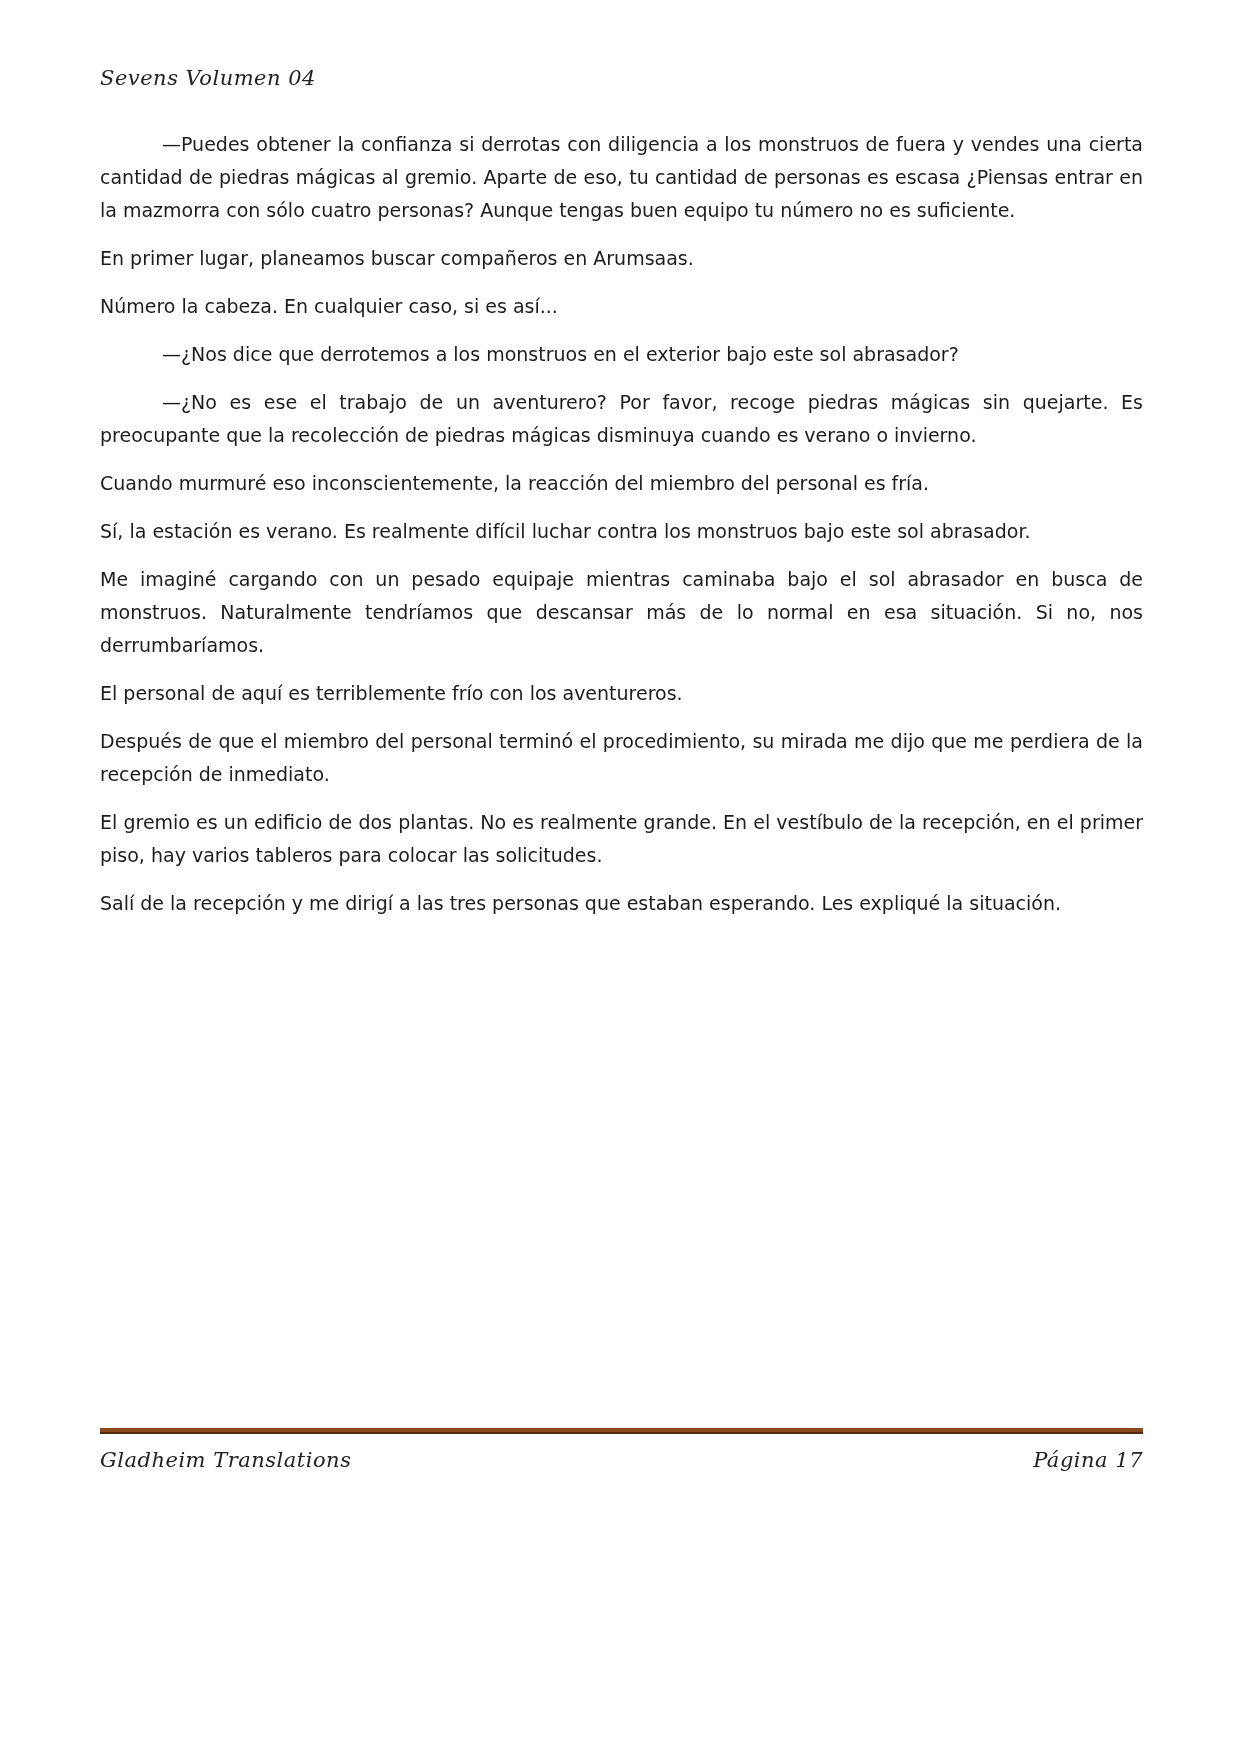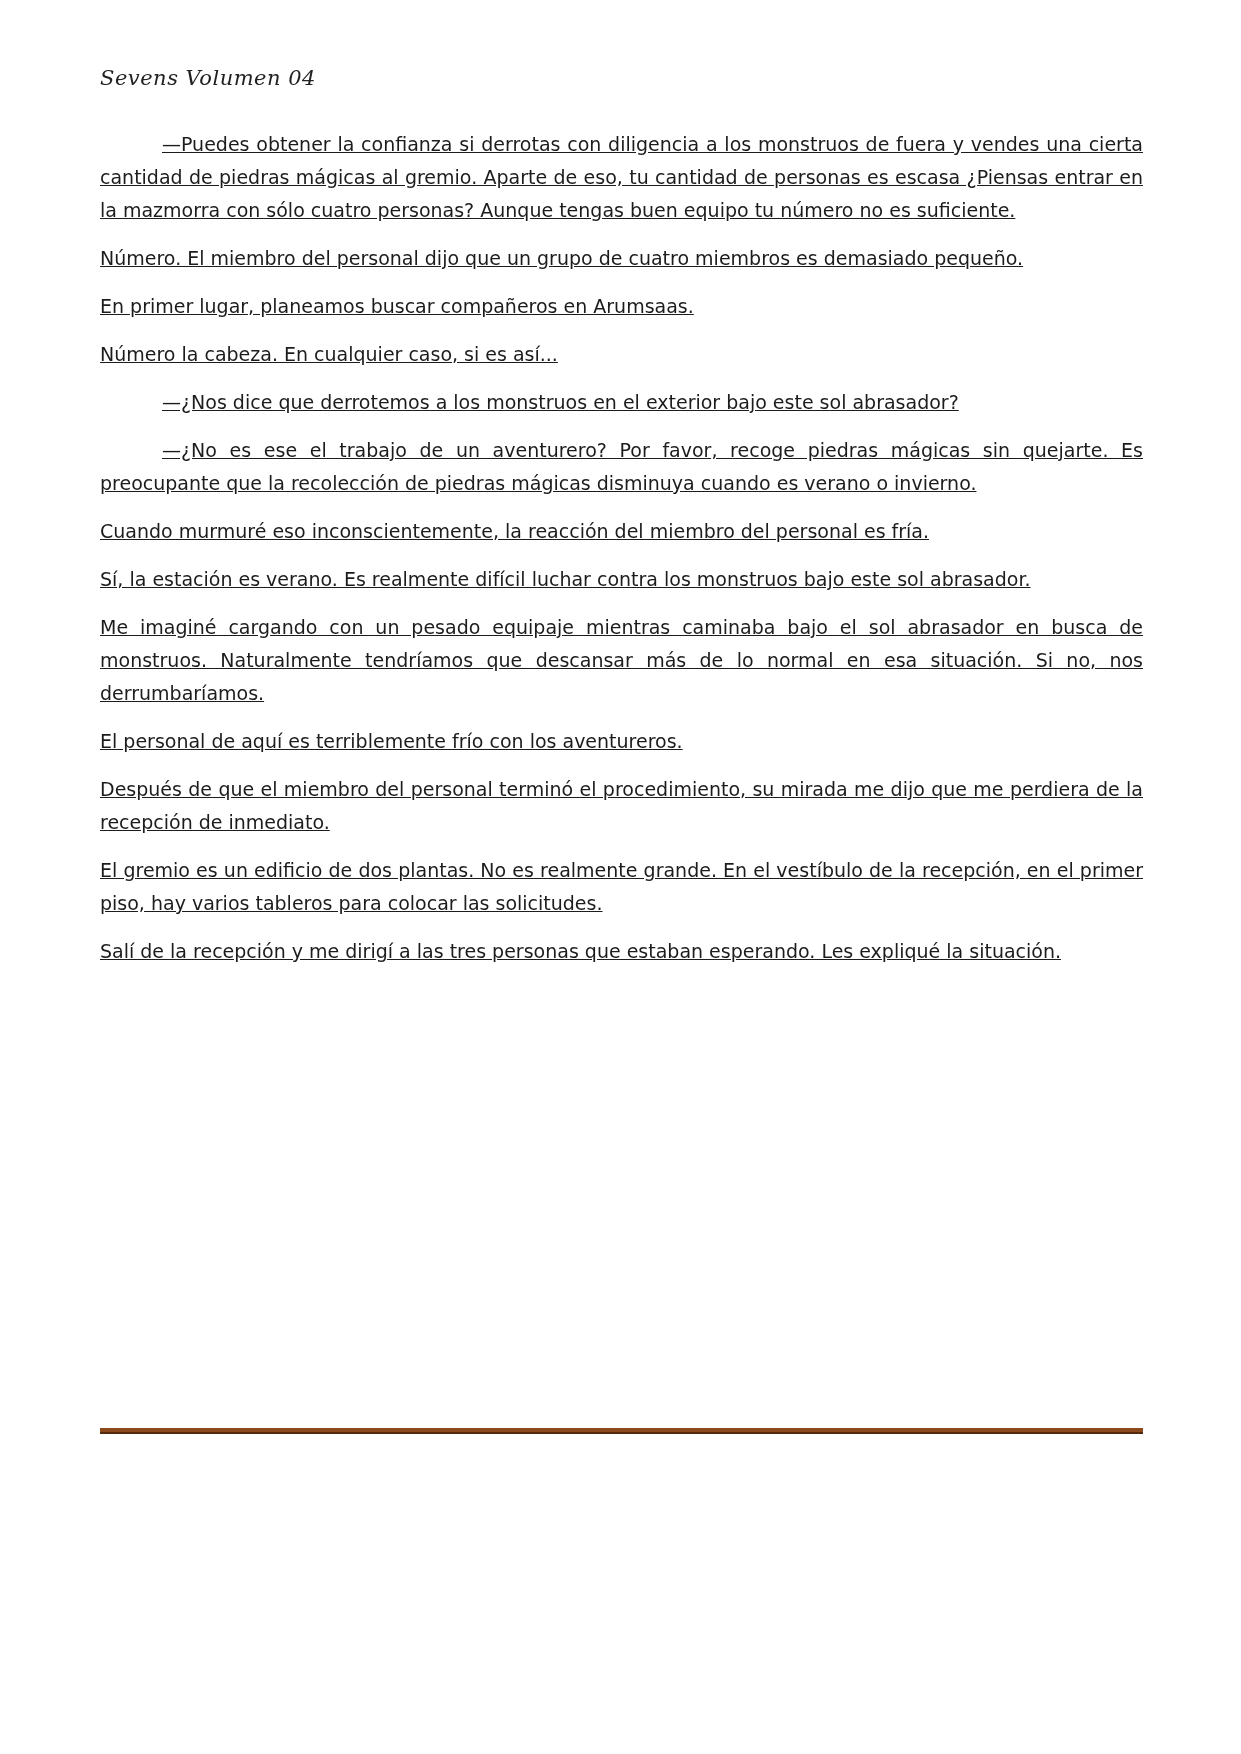--- a/index.html
+++ b/index.html
@@ -26,21 +26,20 @@
     font-style: italic;
     font-size: 21px;
     letter-spacing: 0.5px;
     color: #222222;
   }
   .content {
     position: absolute;
     top: 128px;
     left: 100px;
     right: 98px;
-    text-decoration: underline;
   }
   .para {
     font-size: 19px;
     line-height: 33px;
     text-align: justify;
     margin: 0 0 15px 0;
   }
   .para-indent {
     text-indent: 62px;
   }
@@ -71,31 +70,34 @@
 <body>
 
 <div class="page">
 
   <div class="header">
     <span>Sevens Volumen 04</span>
   </div>
 
   <div class="content">
     <p class="para para-indent">—Puedes obtener la confianza si derrotas con diligencia a los monstruos de fuera y vendes una cierta cantidad de piedras mágicas al gremio. Aparte de eso, tu cantidad de personas es escasa ¿Piensas entrar en la mazmorra con sólo cuatro personas? Aunque tengas buen equipo tu número no es suficiente.</p>
-    <p class="para">Número. El miembro del personal dijo que un grupo de cuatro miembros es demasiado pequeño.</p>
     <p class="para">En primer lugar, planeamos buscar compañeros en Arumsaas.</p>
     <p class="para">Número la cabeza. En cualquier caso, si es así...</p>
     <p class="para para-indent">—¿Nos dice que derrotemos a los monstruos en el exterior bajo este sol abrasador?</p>
     <p class="para para-indent">—¿No es ese el trabajo de un aventurero? Por favor, recoge piedras mágicas sin quejarte. Es preocupante que la recolección de piedras mágicas disminuya cuando es verano o invierno.</p>
     <p class="para">Cuando murmuré eso inconscientemente, la reacción del miembro del personal es fría.</p>
     <p class="para">Sí, la estación es verano. Es realmente difícil luchar contra los monstruos bajo este sol abrasador.</p>
     <p class="para">Me imaginé cargando con un pesado equipaje mientras caminaba bajo el sol abrasador en busca de monstruos. Naturalmente tendríamos que descansar más de lo normal en esa situación. Si no, nos derrumbaríamos.</p>
     <p class="para">El personal de aquí es terriblemente frío con los aventureros.</p>
     <p class="para">Después de que el miembro del personal terminó el procedimiento, su mirada me dijo que me perdiera de la recepción de inmediato.</p>
     <p class="para">El gremio es un edificio de dos plantas. No es realmente grande. En el vestíbulo de la recepción, en el primer piso, hay varios tableros para colocar las solicitudes.</p>
     <p class="para">Salí de la recepción y me dirigí a las tres personas que estaban esperando. Les expliqué la situación.</p>
   </div>
 
   <div class="footer">
     <div class="footer-rule"></div>
+    <div class="footer-row">
+      <span>Gladheim Translations</span>
+      <span>Página 17</span>
+    </div>
   </div>
 
 </div>
 
 </body></html>

